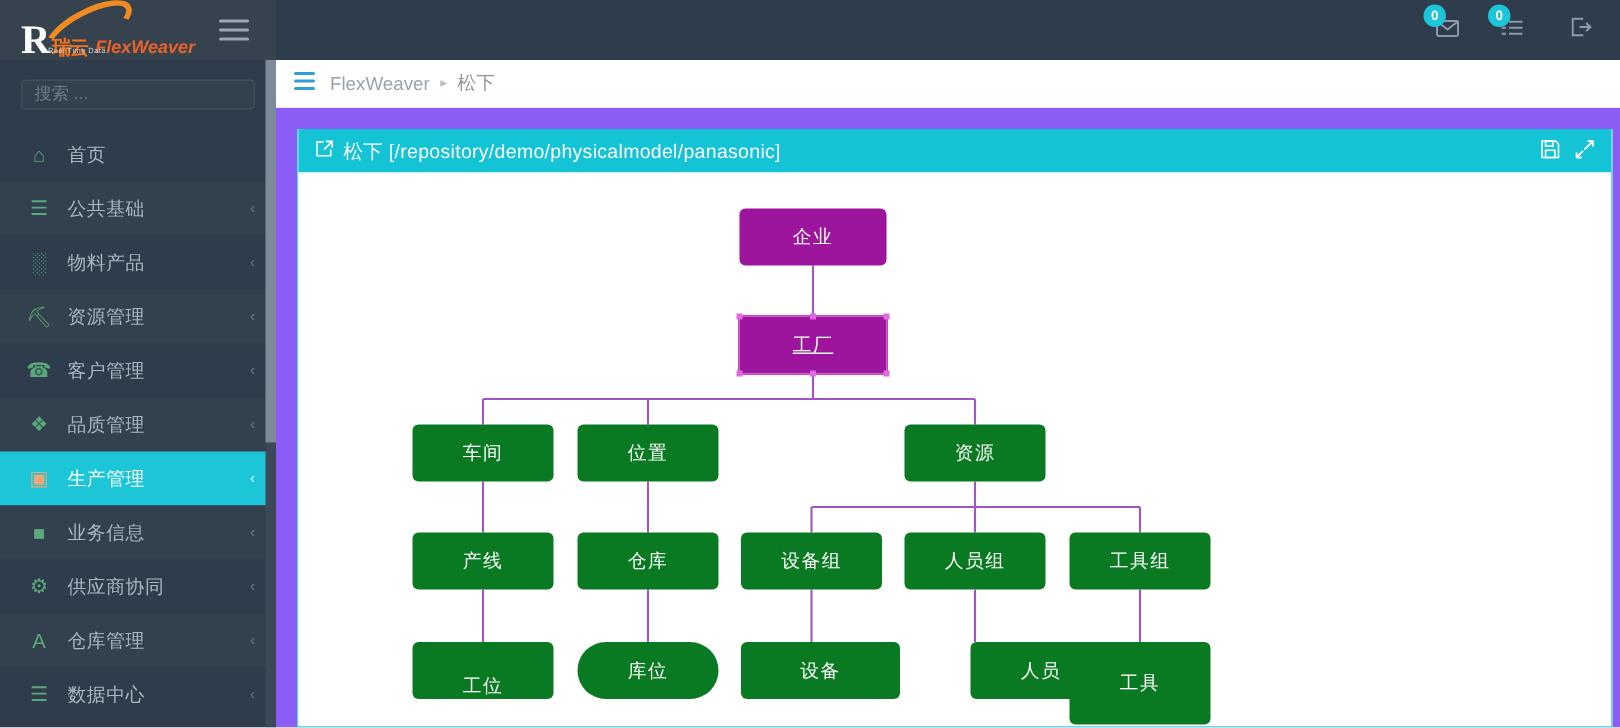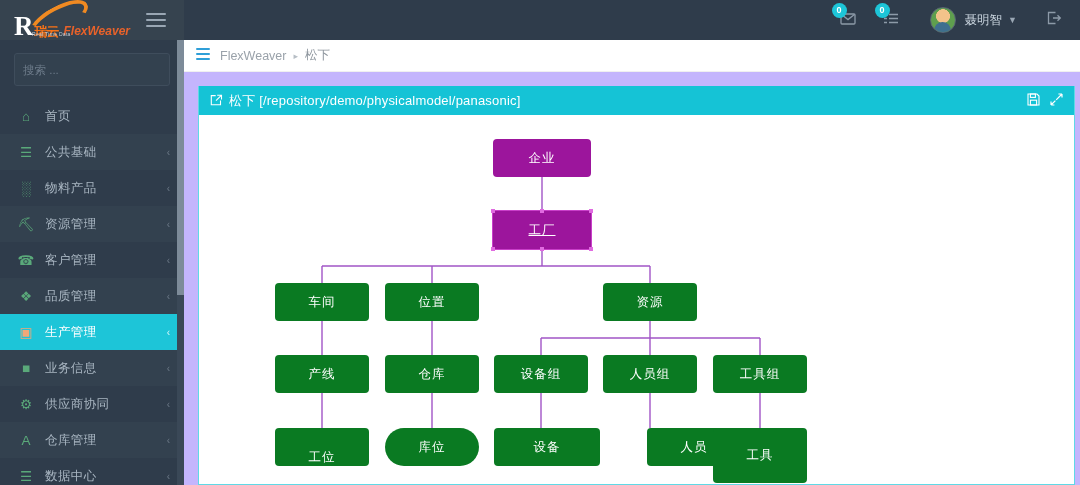--- a/index.html
+++ b/index.html
@@ -57,21 +57,21 @@
   }
   .hamburger-top {
     position: absolute; right: 18px; top: 13px;
     width: 20px; height: 14px; cursor: pointer;
   }
   .hamburger-top span {
     display: block; height: 2px; background: #9aa7b4; margin-bottom: 4px; border-radius: 1px;
   }
   .search-wrap { padding: 13px 14px 12px 14px; }
   .search-box {
-    height: 33px; border: 1px solid #3f4d5c; border-radius: 3px;
+    height: 20px; border: 1px solid #3f4d5c; border-radius: 3px;
     background: #33414f; display: flex; align-items: center;
     padding: 0 8px; position: relative;
   }
   .search-box input {
     flex: 1; background: transparent; border: none; outline: none;
     color: #8b98a6; font-size: 11.5px;
     font-family: "Liberation Sans", sans-serif;
   }
   .search-box input::placeholder { color: #6d7b8a; }
   .search-ico { color: #6d7b8a; font-size: 13px; line-height: 1; }
@@ -142,21 +142,21 @@
   .crumbbar {
     height: 32px; background: #ffffff; display: flex; align-items: center;
     padding-left: 12px; border-bottom: 1px solid #f0f0f0;
   }
   .crumb-ham { width: 14px; margin-right: 10px; cursor: pointer; }
   .crumb-ham span { display: block; height: 2px; background: #2f9fd8; margin-bottom: 3px; border-radius: 1px; }
   .crumb-txt { color: #9aa2aa; font-size: 12.5px; }
   .crumb-sep { color: #b7bec5; font-size: 9px; margin: 0 7px; }
   .crumb-cur { color: #8d959d; font-size: 12.5px; }
 
-  .workspace { flex: 1; background: #c4b5fd; padding: 14px 5px 0 14px; position: relative; }
+  .workspace { flex: 1; background: #8b5cf6; padding: 14px 5px 0 14px; position: relative; }
   .panel {
     border: 1px solid #5fd9e6; border-top: none;
     height: 100%; display: flex; flex-direction: column; background: #fff;
   }
   .panel-head {
     height: 29px; background: #15c3d6; display: flex; align-items: center;
     padding: 0 11px; color: #ffffff; flex: 0 0 29px;
   }
   .ph-edit { font-size: 11.5px; margin-right: 6px; }
   .ph-title { font-size: 13px; letter-spacing: .2px; flex: 1; }
@@ -281,25 +281,20 @@
         <span class="tb-badge">0</span>
       </div>
 
       <div class="tb-icon">
         <svg width="17" height="15" viewBox="0 0 17 15" fill="none" stroke="#8d9aa8" stroke-width="1.3">
           <path d="M1 3.5h3M6 3.5h9M1 7.5h3M6 7.5h9M1 11.5h3M6 11.5h9"></path>
         </svg>
         <span class="tb-badge">0</span>
       </div>
 
-      <div class="tb-user">
-        <div class="avatar"></div>
-        <span class="tb-name">聂明智</span>
-        <span class="tb-caret">▼</span>
-      </div>
 
       <div class="tb-logout">
         <svg width="17" height="16" viewBox="0 0 17 16" fill="none" stroke="#8d9aa8" stroke-width="1.3">
           <path d="M10.5 2.5H3.5v11h7"></path>
           <path d="M8 8h7M12.5 5.3 15.3 8l-2.8 2.7"></path>
         </svg>
       </div>
     </div>
 
     <div class="crumbbar">

